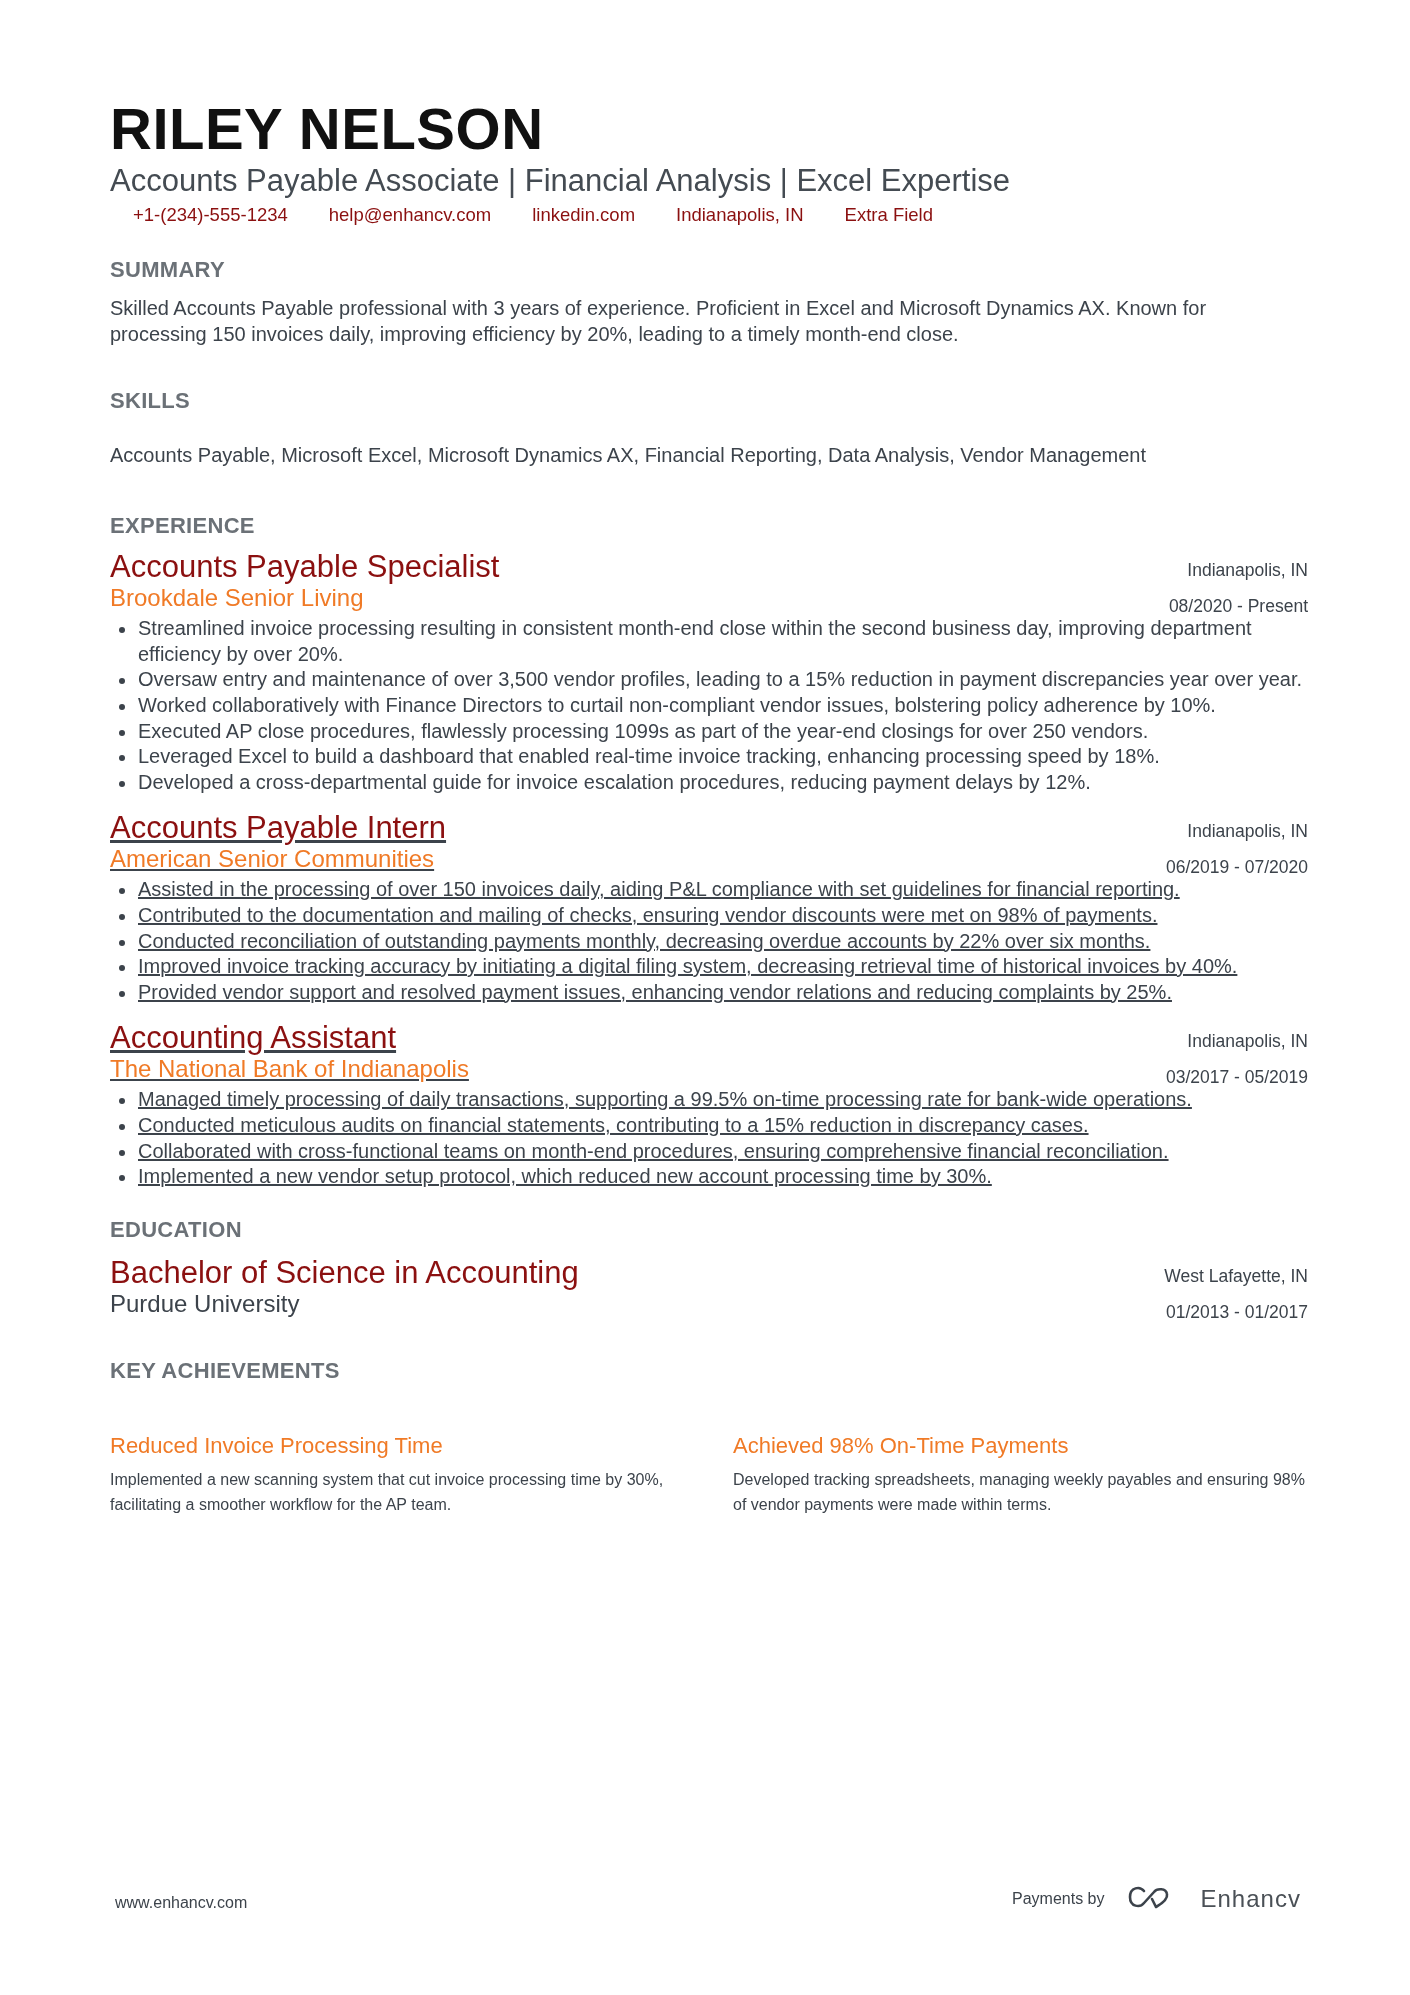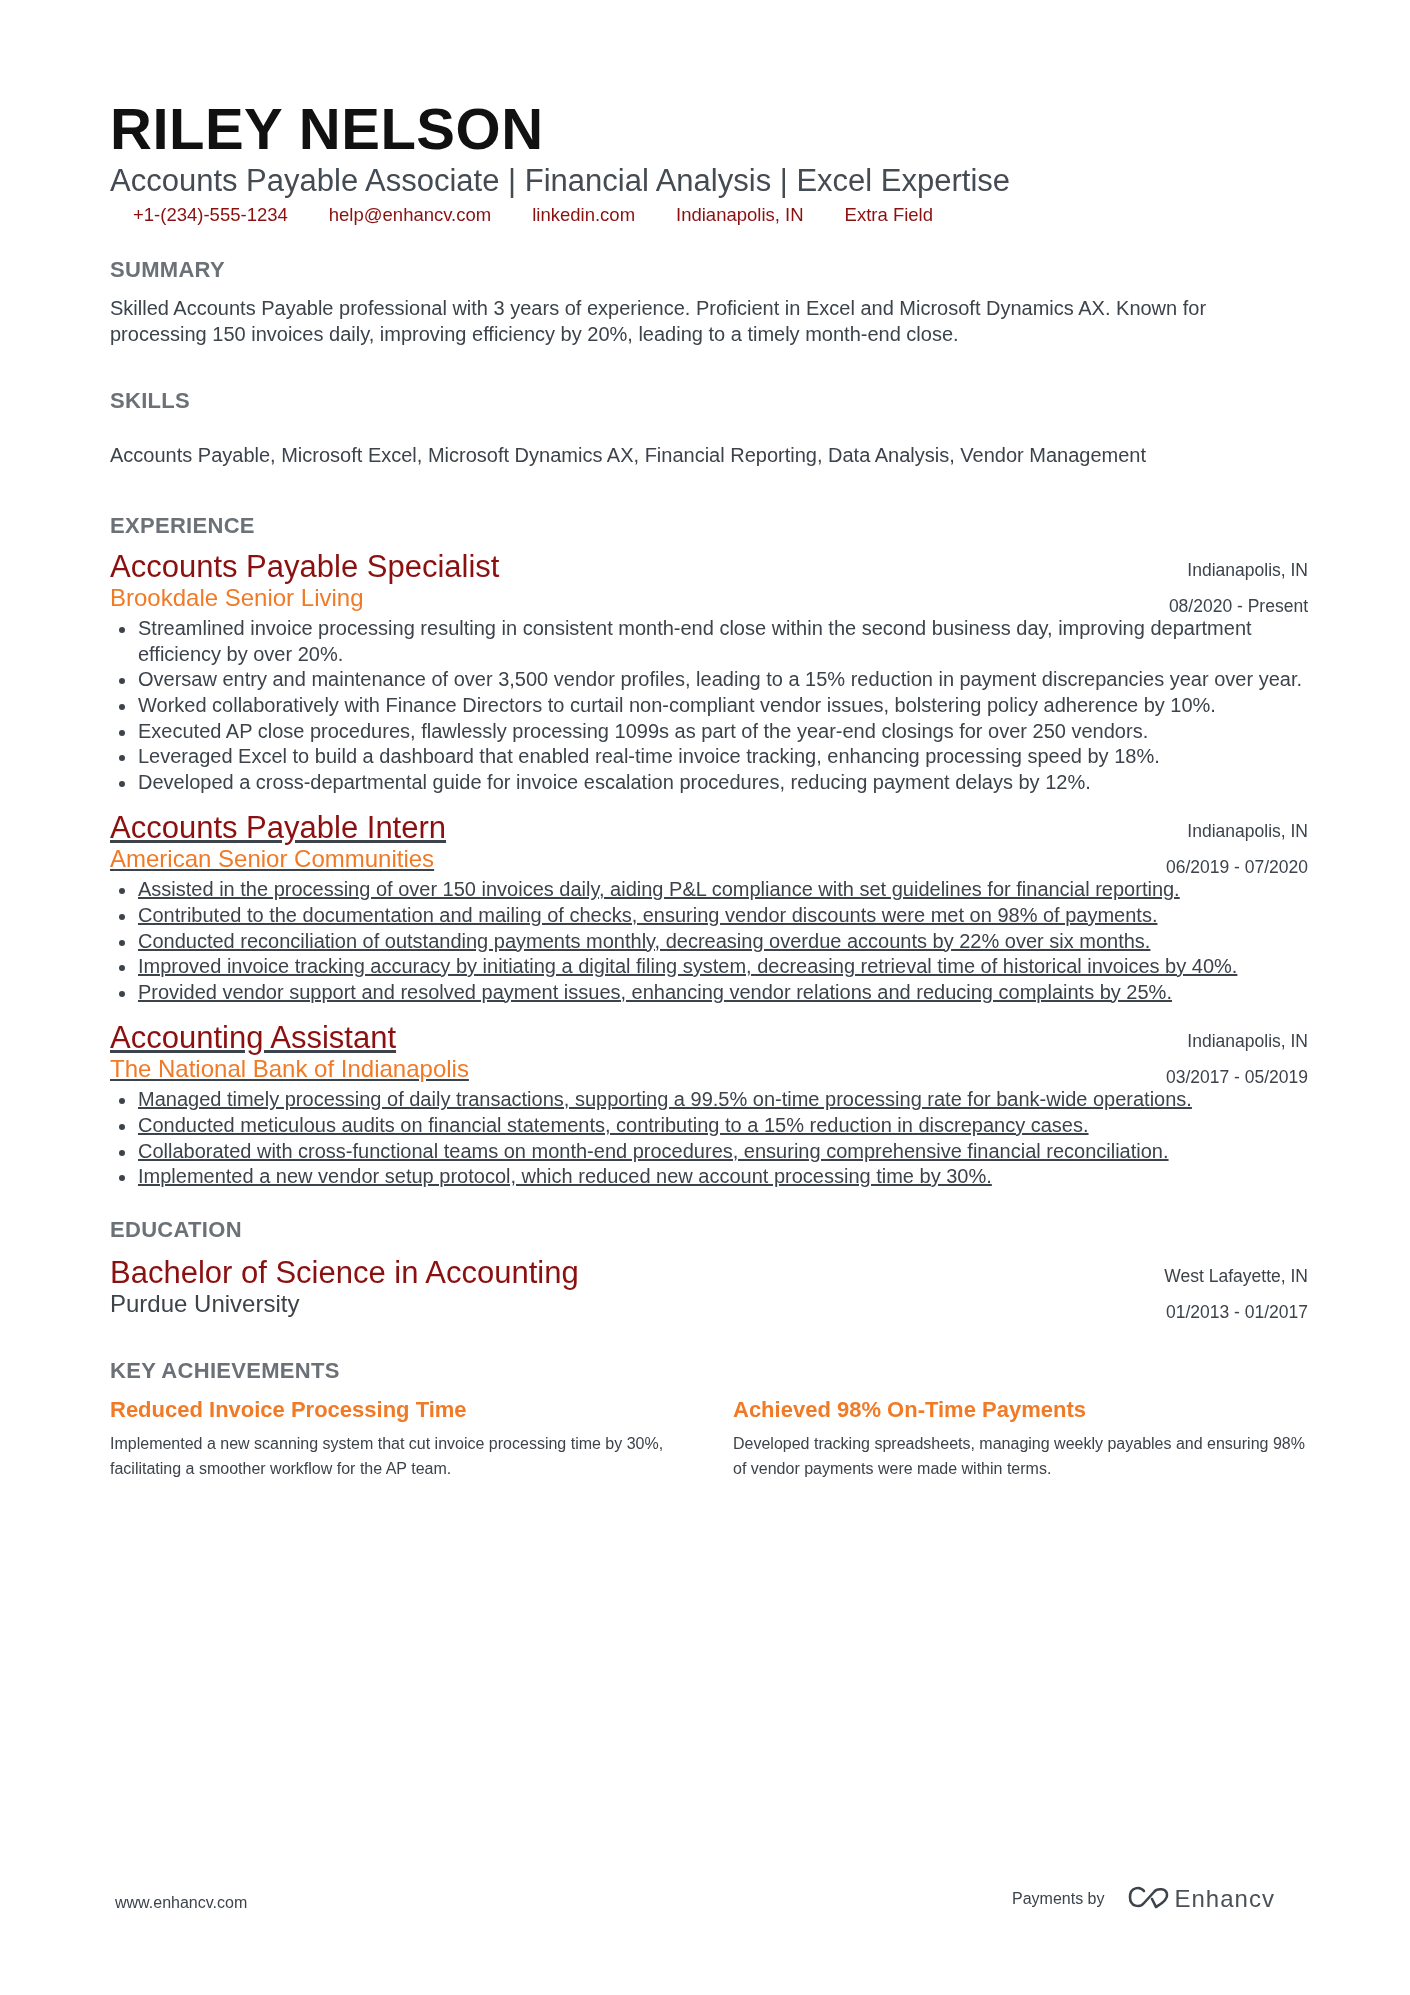--- a/index.html
+++ b/index.html
@@ -25,26 +25,26 @@
   .bullets { list-style: none; margin-top: 3px; }
   .bullets li { position: relative; padding-left: 28px; font-size: 20px; line-height: 25.6px; color: #3c434b; }
   .bullets li::before { content: ""; position: absolute; left: 9px; top: 11px; width: 6px; height: 6px; border-radius: 50%; background: #3c434b; }
   .education { margin-top: 26px; }
   .edu { position: relative; margin-top: 10px; }
   .degree { font-size: 31px; color: #8b1010; line-height: 38px; }
   .school { font-size: 24px; color: #3c434b; line-height: 30px; margin-top: -3px; }
   .achievements { margin-top: 38px; }
   .ach-grid { display: flex; gap: 48px; margin-top: 10px; }
   .ach { width: 575px; }
-  .ach-title { font-size: 22px; font-weight: bold; color: #f07a26; line-height: 30px; }
+  .ach-title { font-size: 22px; font-weight: normal; color: #f07a26; line-height: 30px; margin-top: 36px; }
   .ach-desc { font-size: 16px; line-height: 25.6px; margin-top: 6px; color: #3c434b; }
   .footer-left { position: absolute; left: 115px; top: 1894px; font-size: 16px; color: #3c434b; }
   .footer-right { position: absolute; left: 1012px; top: 1884px; display: flex; align-items: center; gap: 22px; }
   .powered { font-size: 16px; color: #3c434b; }
-  .brand { display: flex; align-items: center; gap: 2px; }
+  .brand { display: flex; align-items: center; gap: 28px; }
   .brand-name { font-size: 24px; color: #4a5056; letter-spacing: 1px; }
 </style>
 </head>
 <body>
 
 <div class="page">
 
   <header>
     <h1 class="name">RILEY NELSON</h1>
     <div class="headline">Accounts Payable Associate | Financial Analysis | Excel Expertise</div>

